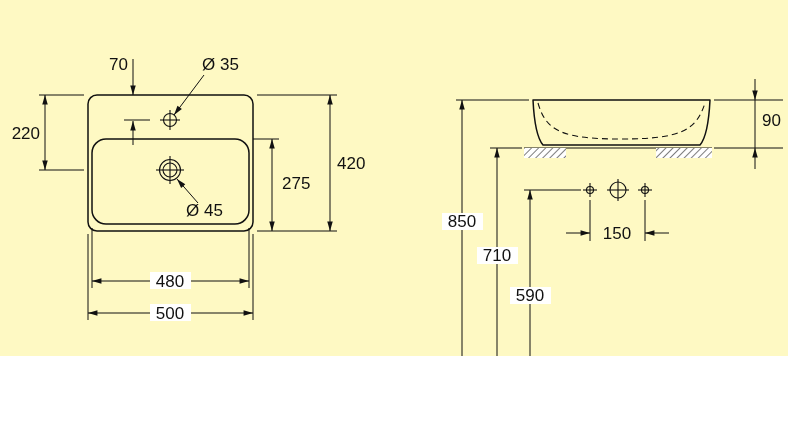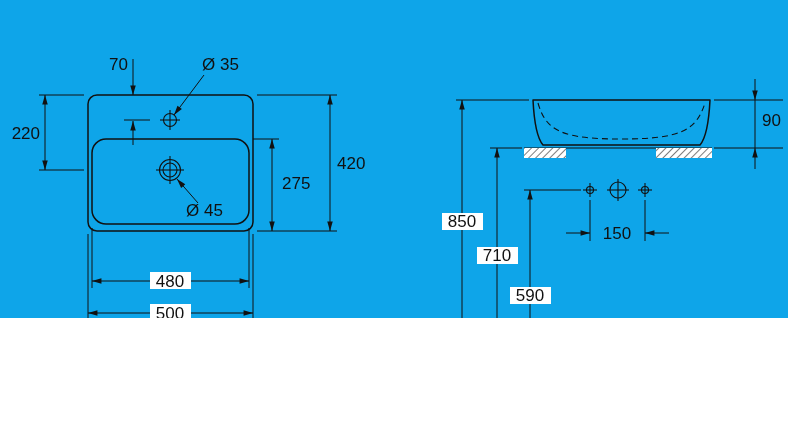--- a/index.html
+++ b/index.html
@@ -1,16 +1,16 @@
 <!DOCTYPE html>
 <html><head>
 <meta charset="utf-8">
 <style>
   html,body{margin:0;padding:0;background:#ffffff;}
-  .canvas{width:788px;height:318px;background:#0ea5e9;position:relative;overflow:hidden;
+  .canvas{width:788px;height:356px;background:#fef9c3;position:relative;overflow:hidden;
           font-family:"Liberation Sans", sans-serif;}
   svg{display:block;}
   .obj{fill:none;stroke:#111111;stroke-width:1.5;stroke-linejoin:round;stroke-linecap:round;}
   .thin{fill:none;stroke:#111111;stroke-width:1.1;}
   .dim{fill:none;stroke:#111111;stroke-width:1;}
   .dashed{stroke-dasharray:6 4;}
   text.dimtxt{font-size:17px;fill:#111111;}
   .anchor-end{text-anchor:end;}
   .anchor-mid{text-anchor:middle;}
   .bg{fill:#ffffff;stroke:none;}

